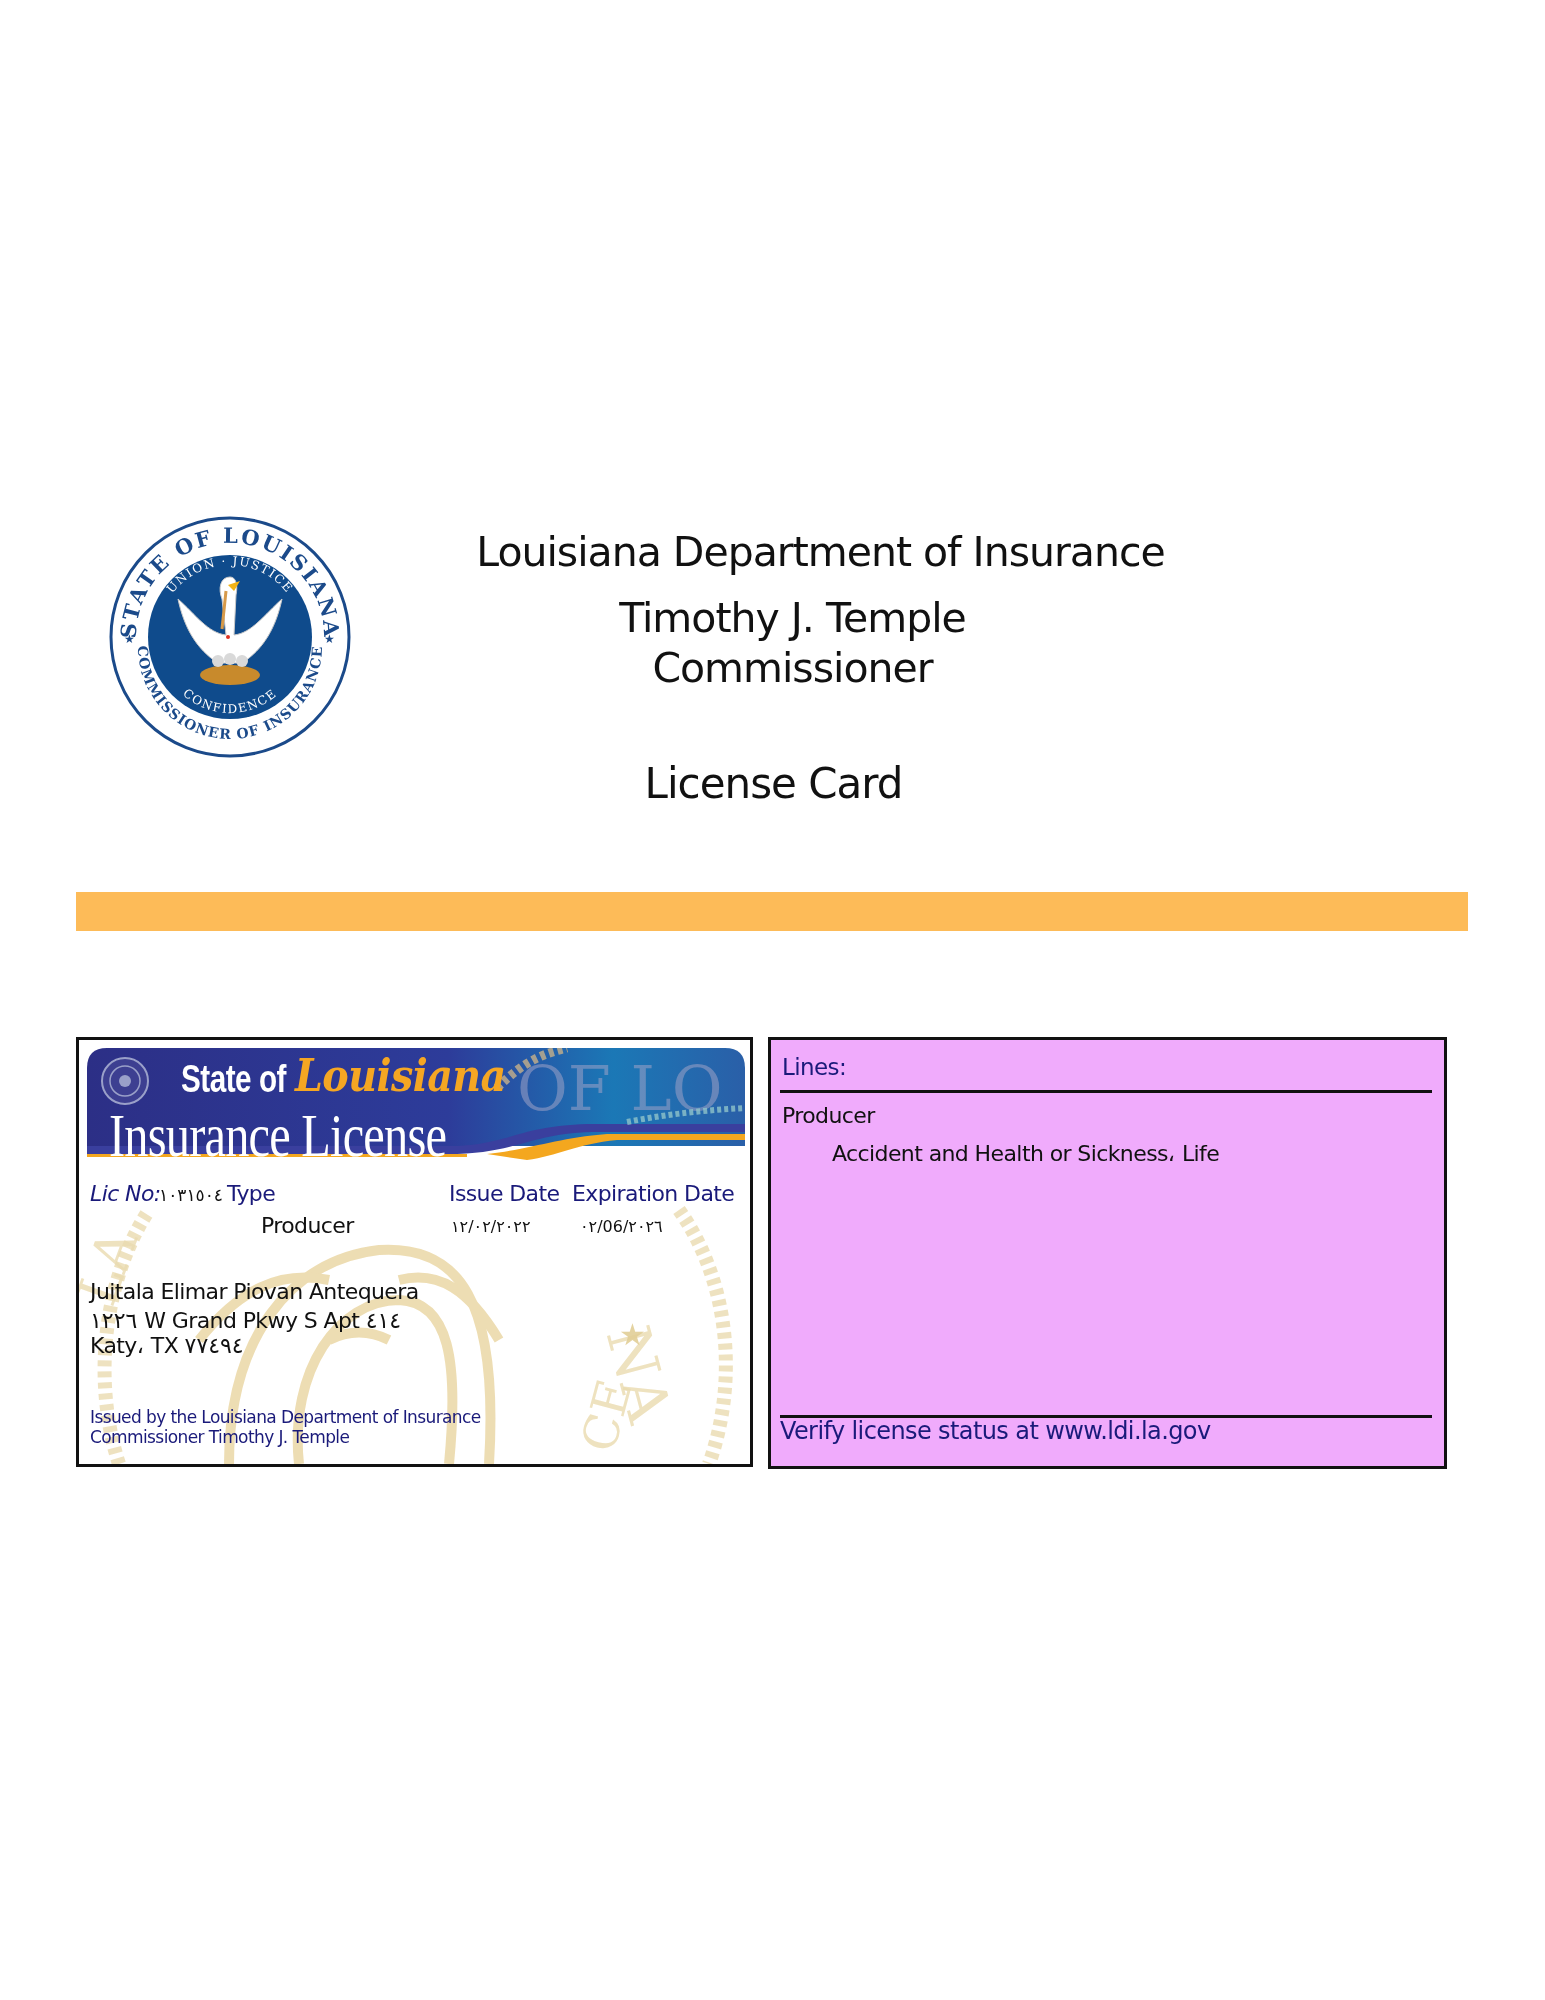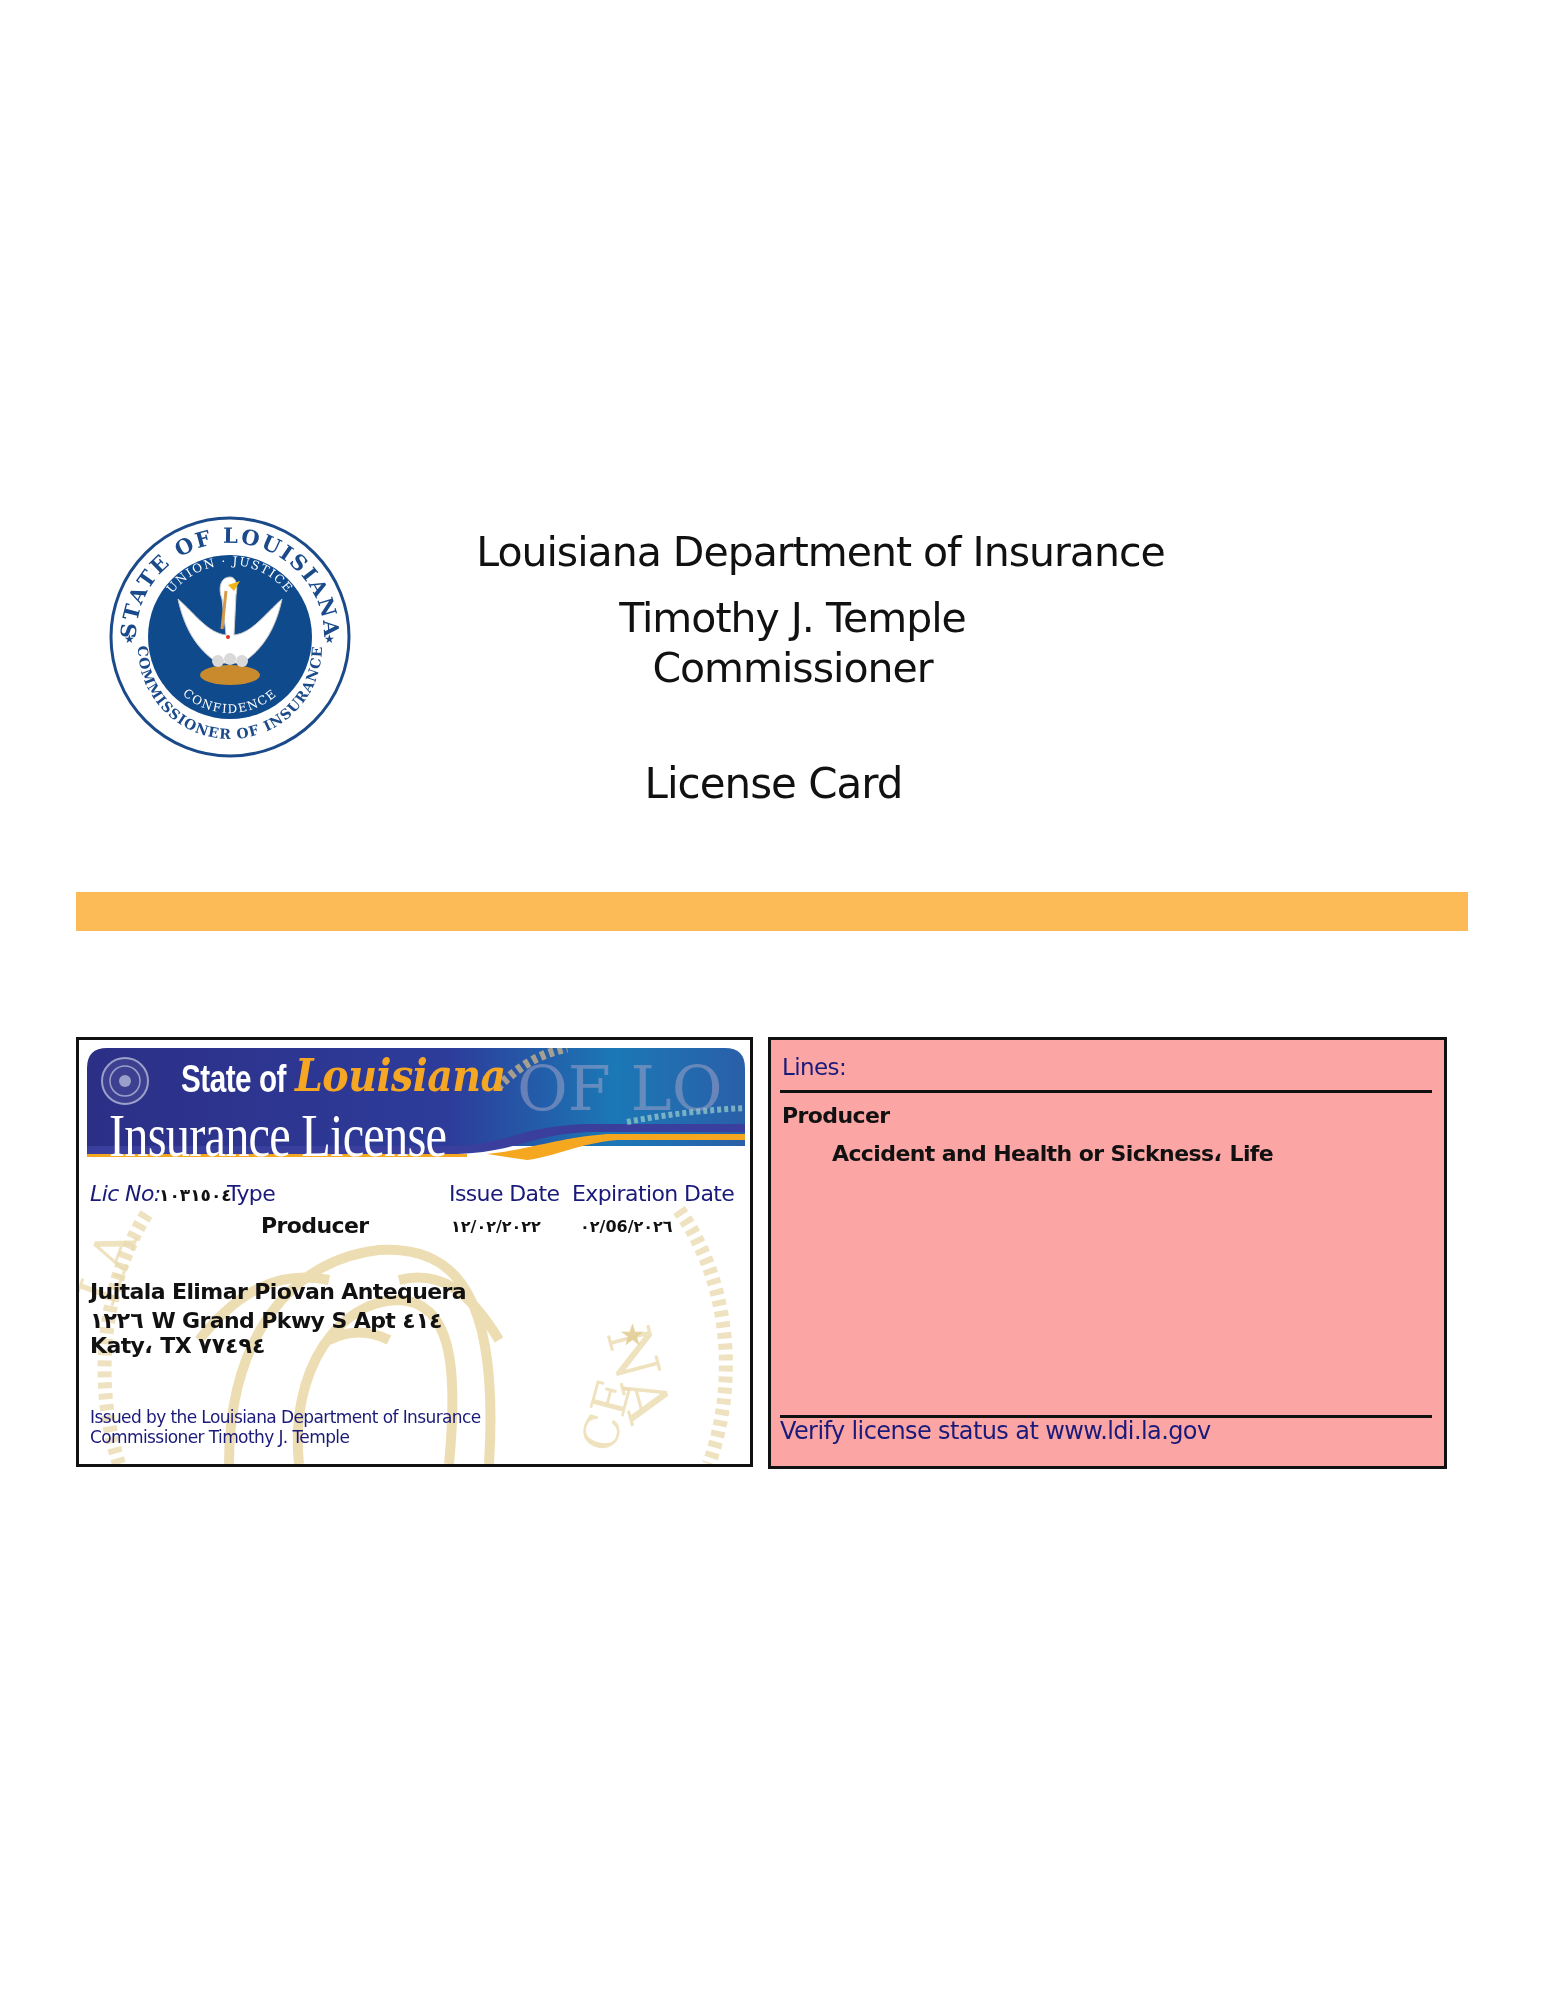--- a/index.html
+++ b/index.html
@@ -19,25 +19,25 @@
 
   
   .card-front { position: absolute; left: 76px; top: 1037px; width: 677px; height: 430px;
                 border: 3px solid #111; box-sizing: border-box; background: #fff; overflow: hidden; }
   .watermark { position: absolute; left: 0; top: 0; width: 100%; height: 100%; }
   .banner { position: absolute; left: 8px; top: 8px; width: 658px; height: 120px; }
   .banner-svg { position: absolute; left: 0; top: 0; }
 
   .txt { position: absolute; white-space: nowrap; letter-spacing: -0.6px; }
   .navy { color: #1a1a7a; }
-  .black { color: #111; font-weight: bold; }
+  .black { color: #111; }
 
   
   .card-back { position: absolute; left: 768px; top: 1037px; width: 679px; height: 432px;
-               border: 3px solid #111; box-sizing: border-box; background: #fca5a5; }
+               border: 3px solid #111; box-sizing: border-box; background: #f0abfc; }
   .rule { position: absolute; height: 3px; background: #111; }
 </style>
 </head>
 <body>
 
 <svg class="seal" viewBox="0 0 244 244">
   <defs>
     <path id="arcTop" d="M 28 122 A 94 94 0 0 1 216 122"></path>
     <path id="arcBot" d="M 30 132 A 92 92 0 0 0 214 132"></path>
     <path id="arcInTop" d="M 50 122 A 72 72 0 0 1 194 122"></path>

